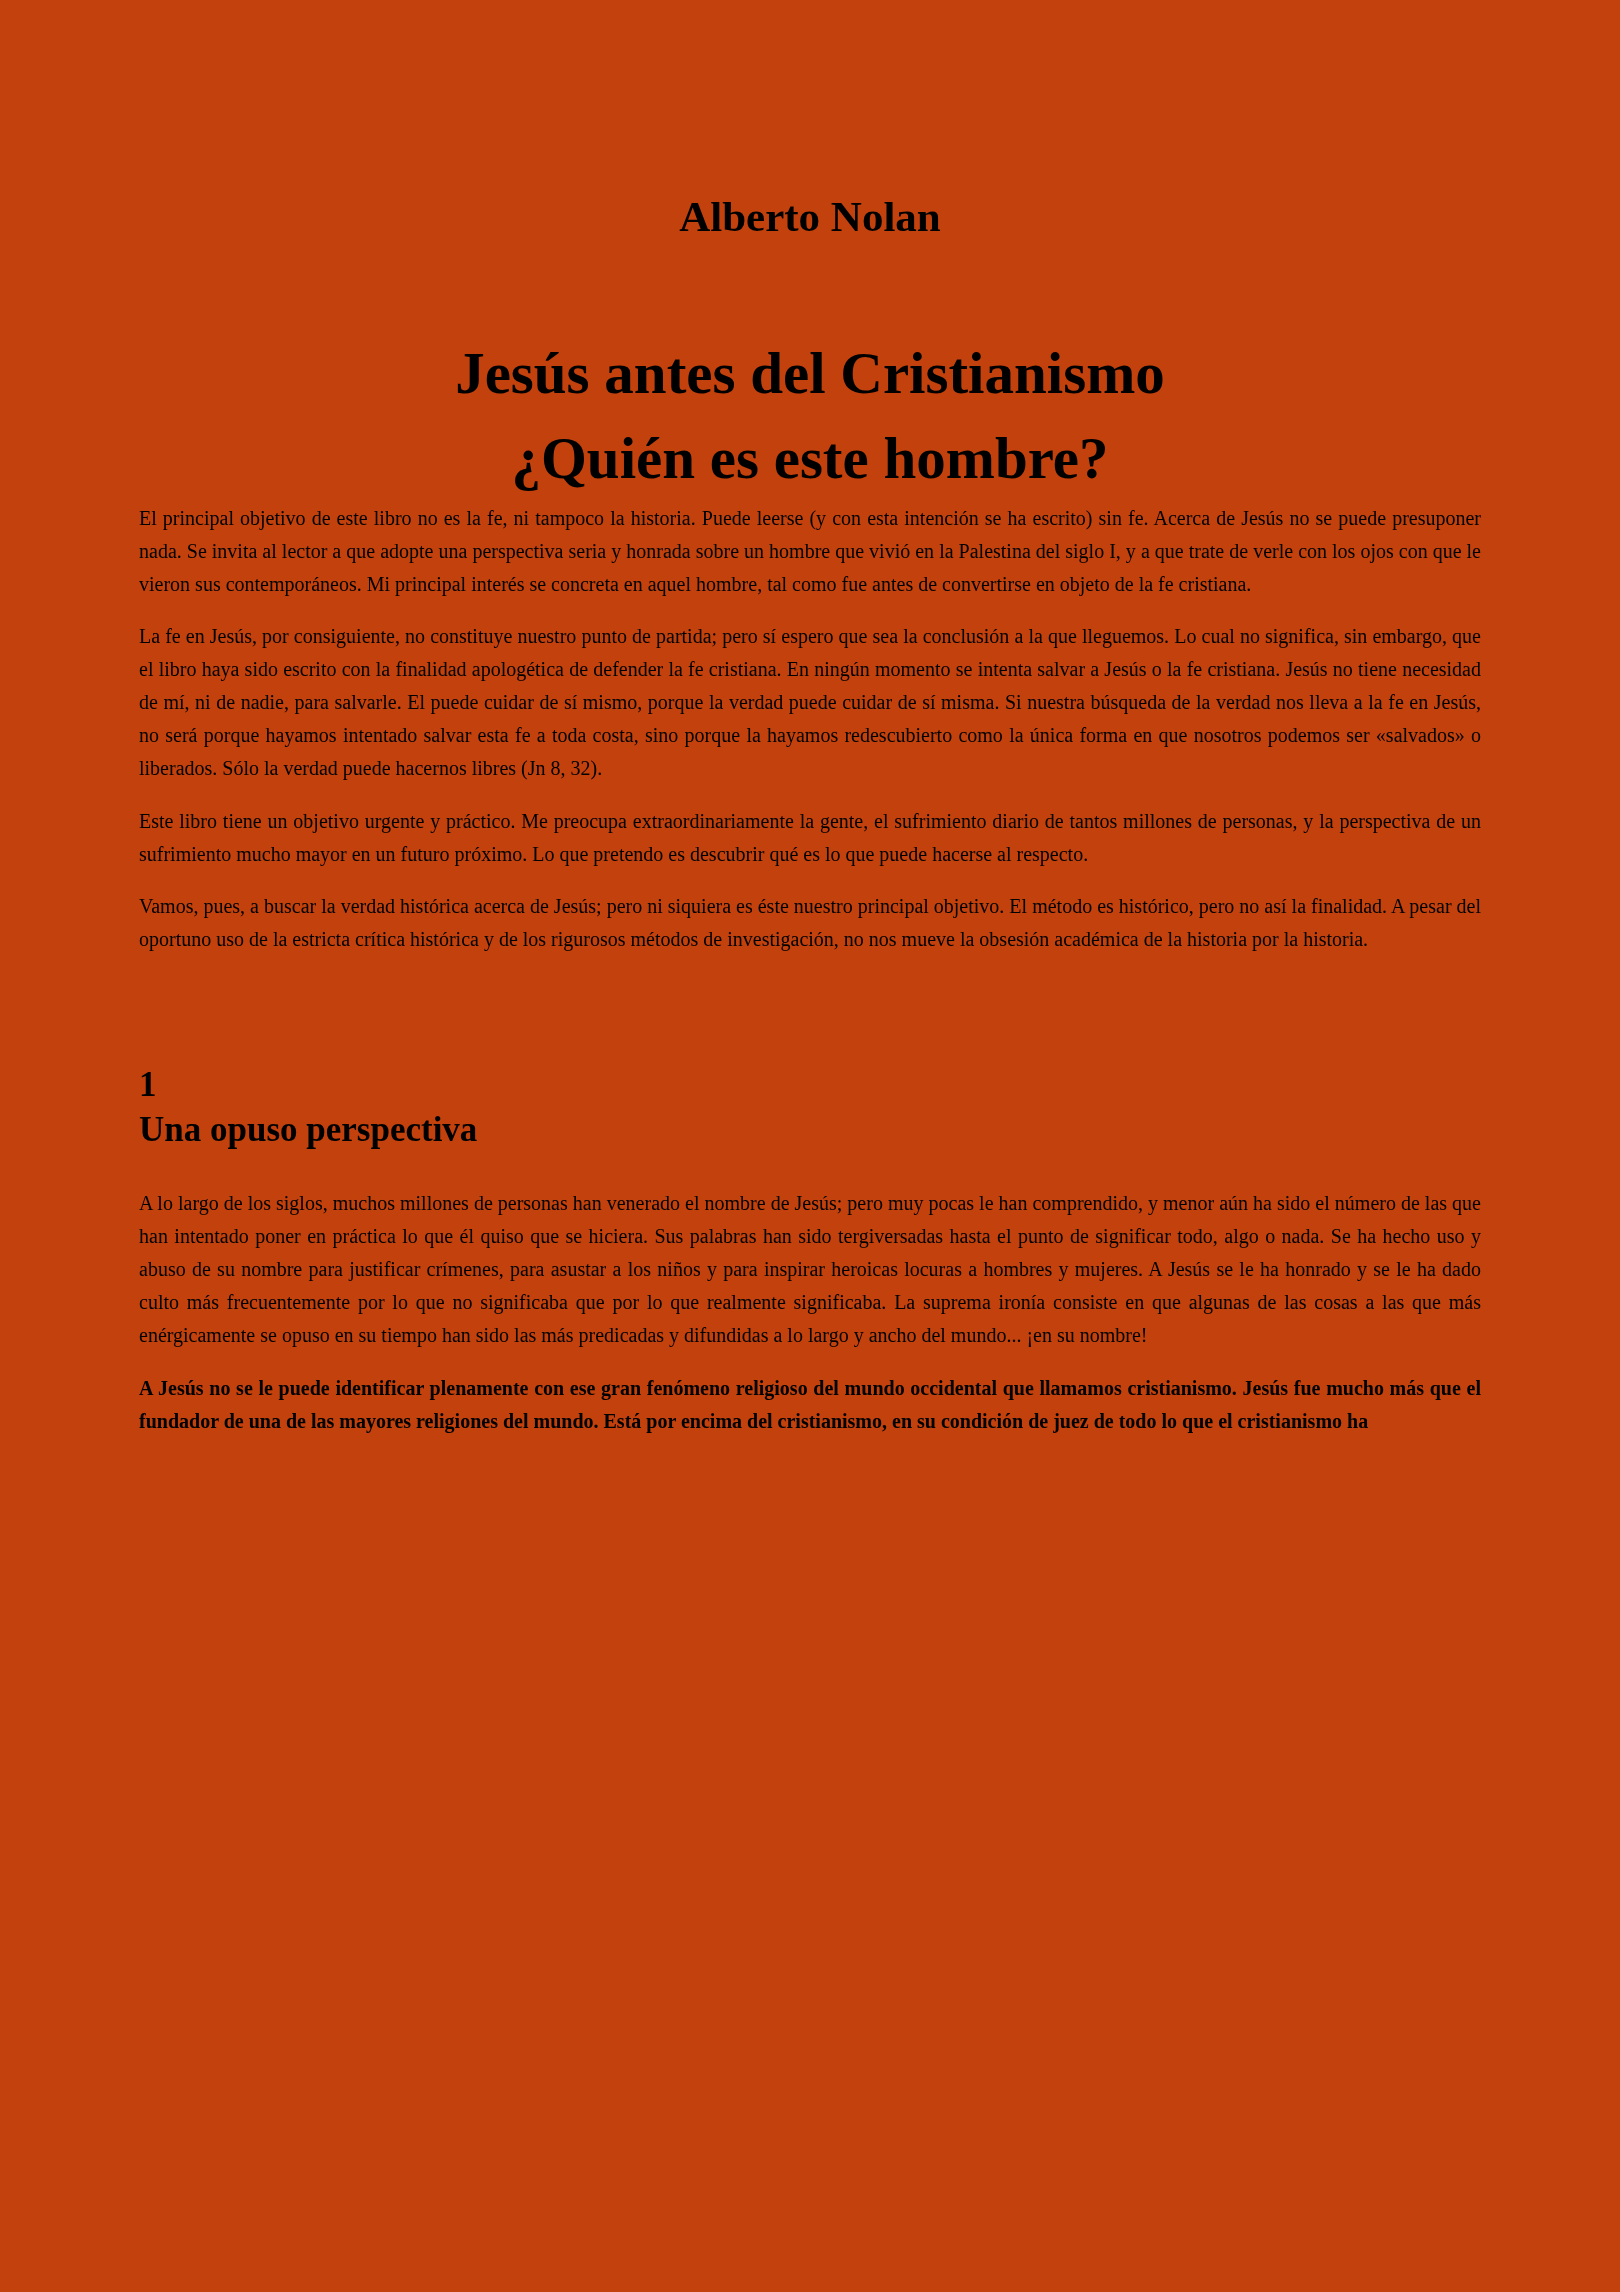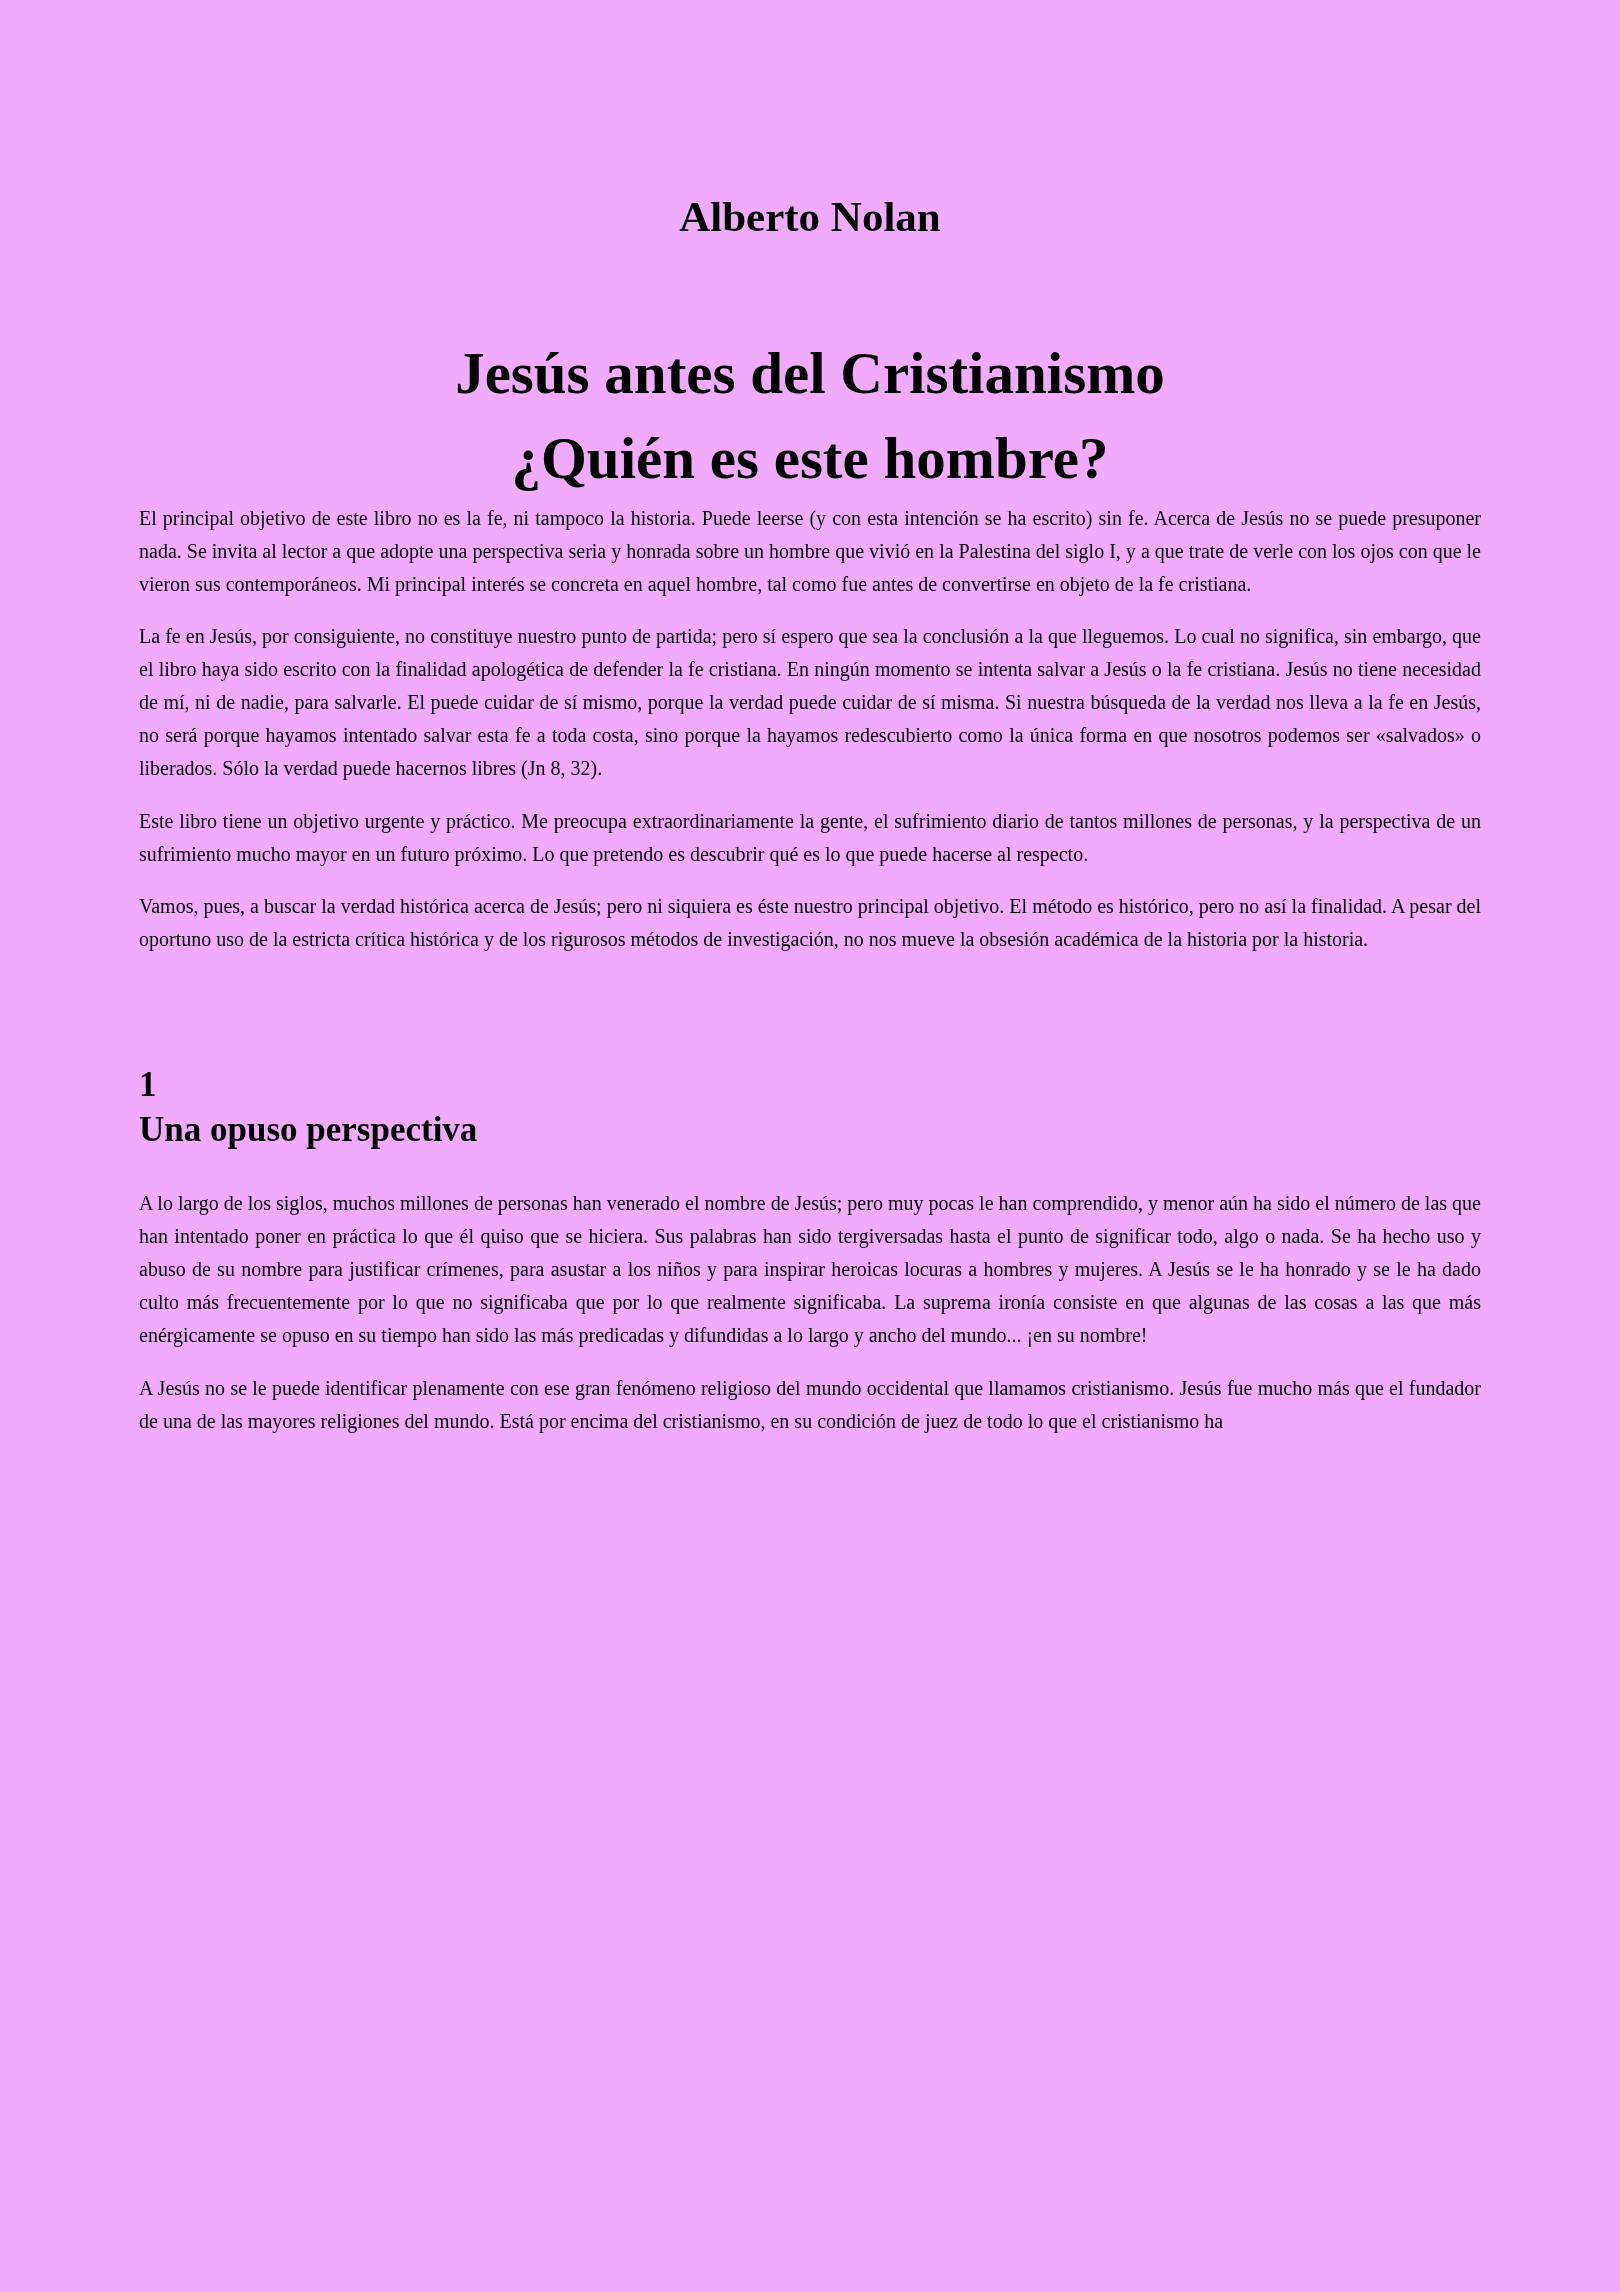--- a/index.html
+++ b/index.html
@@ -5,21 +5,21 @@
   html, body {
     margin: 0;
     padding: 0;
     background: #ffffff;
   }
   .page {
     position: relative;
     width: 1620px;
     height: 2293px;
     margin: 0 auto;
-    background: #f0abfc;
+    background: #c2410c;
     box-sizing: border-box;
     padding: 0 139px;
     font-family: "Liberation Serif", "DejaVu Serif", serif;
     color: #000000;
     overflow: hidden;
   }
   .author {
     margin: 0;
     padding-top: 191px;
     text-align: center;
@@ -46,21 +46,21 @@
     font-weight: bold;
     font-size: 35px;
     line-height: 45px;
   }
   .para {
     margin: 0 0 19.6px 0;
     font-size: 20px;
     line-height: 33px;
     text-align: justify;
   }
-  .para:last-child { margin-bottom: 16px; }
+  .para:last-child { margin-bottom: 16px; font-weight: bold; }
 </style>
 </head>
 <body>
 
 <div class="page">
 
   <h2 class="author">Alberto Nolan</h2>
 
   <h1 class="book-title">
     <span>Jesús antes del Cristianismo</span><br>

